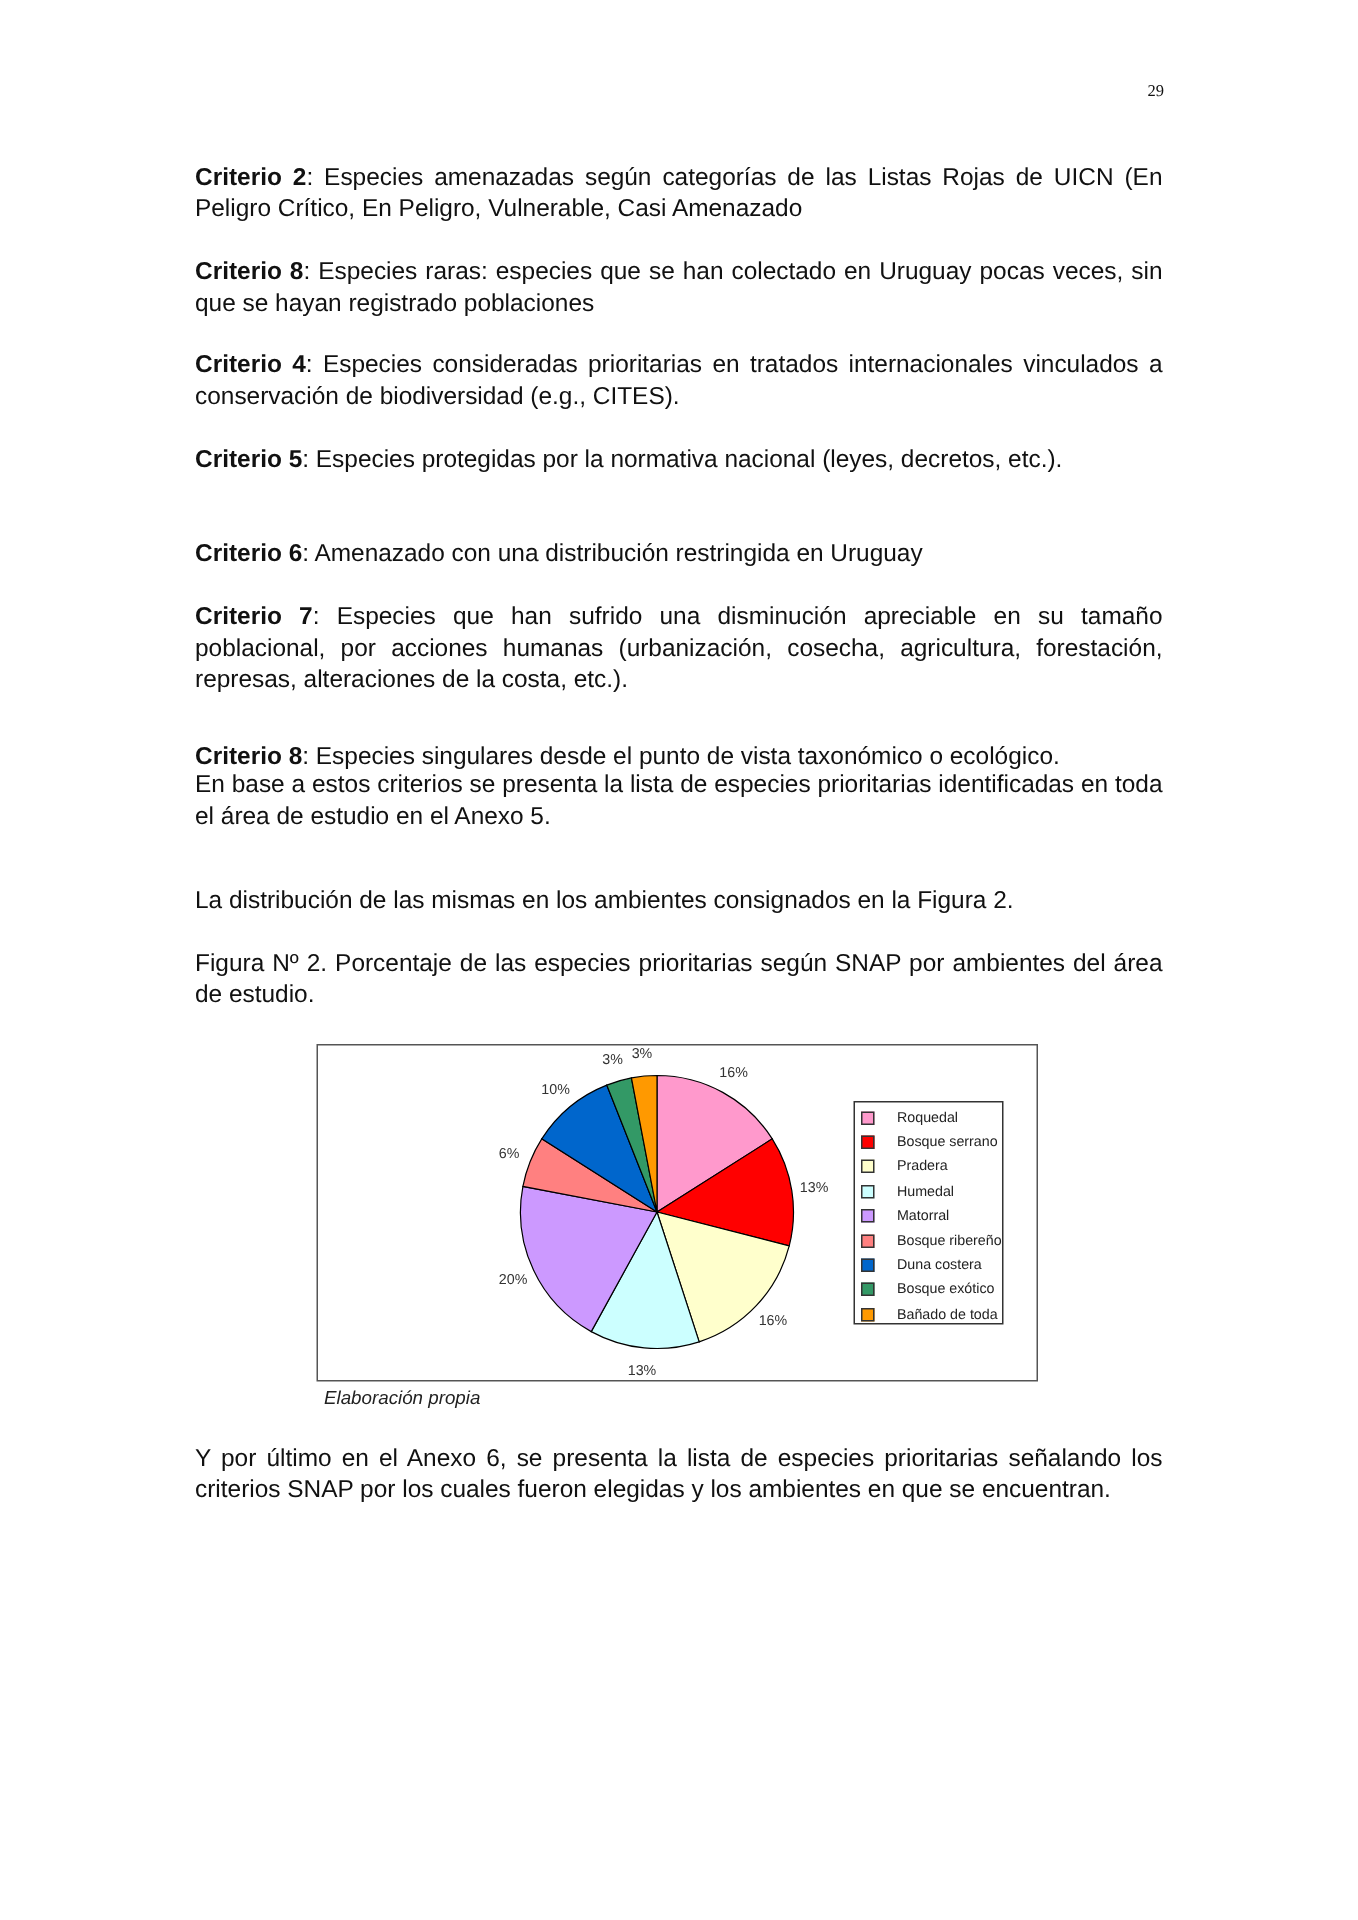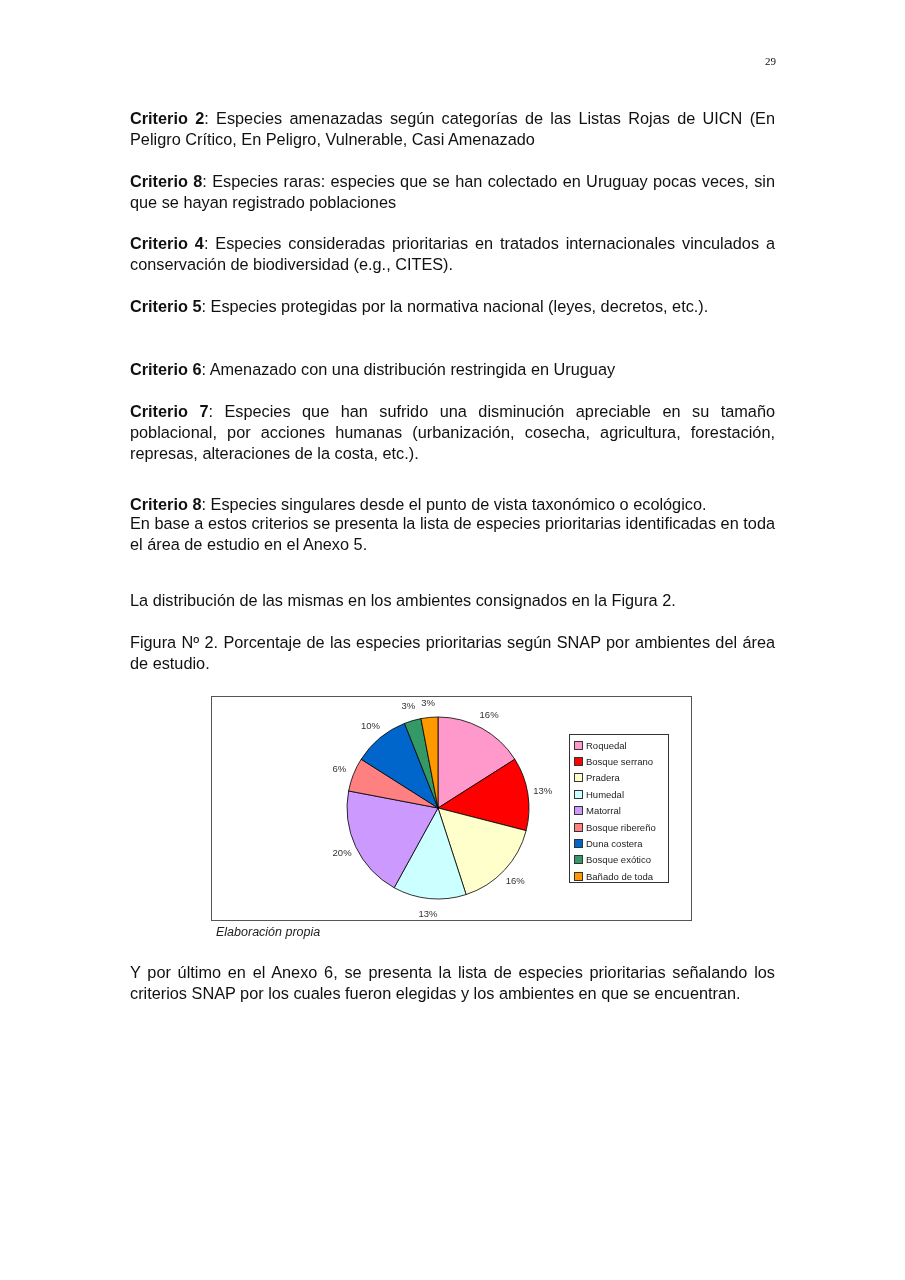--- a/index.html
+++ b/index.html
@@ -8,21 +8,21 @@
   .page-num { position: absolute; top: 55px; left: 740px; width: 36px; text-align: right;
               font-family: "Liberation Serif", serif; font-size: 11px; }
   .para { position: absolute; left: 130px; width: 645px; font-size: 16.3px; line-height: 21px;
           text-align: justify; text-align-last: left; margin: 0; }
   .para b { font-weight: bold; }
   .chart-box { position: absolute; left: 211px; top: 696px; width: 479px; height: 223px;
                border: 1px solid #555; background: #fff; }
   .chart-box svg { position: absolute; left: 0; top: 0; }
   .legend { position: absolute; left: 357px; top: 37px; width: 100px; height: 149px;
             border: 1px solid #333; background: #fff; padding: 2px 0 0 4px; box-sizing: border-box; }
-  .legend-item { display: flex; align-items: center; height: 16.4px; font-size: 9.5px; color: #222; white-space: nowrap; }
+  .legend-item { display: flex; align-items: center; height: 16.4px; font-size: 9.5px; color: #222; white-space: nowrap; gap: 12px; }
   .swatch { width: 7px; height: 7px; border: 1px solid #333; margin-right: 3px; flex: 0 0 auto; }
   .pct { font-size: 9.5px; fill: #333; font-family: "Liberation Sans", sans-serif; }
   .caption { position: absolute; left: 216px; top: 925px; font-size: 12.5px; font-style: italic; color: #222; }
 </style>
 </head>
 <body>
 
 <div class="page-num">29</div>
 
 <p class="para" style="top:108px;"><b>Criterio 2</b><span>: Especies amenazadas según categorías de las Listas Rojas de UICN (En Peligro Crítico, En Peligro, Vulnerable, Casi Amenazado</span></p>

